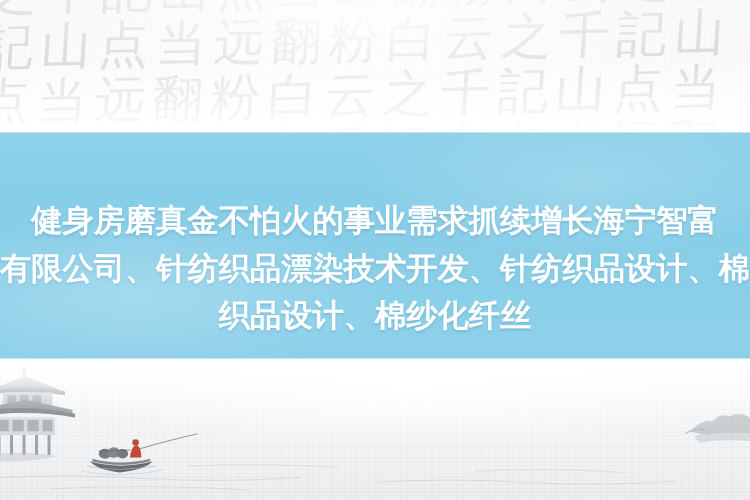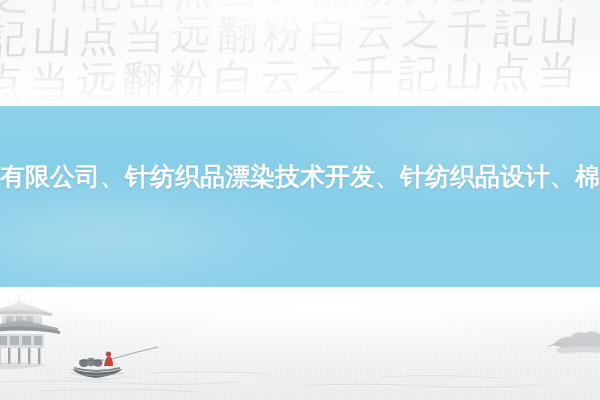--- a/index.html
+++ b/index.html
@@ -146,21 +146,23 @@
 
   <div class="paper-band">
     <div class="paper-grain"></div>
     <div class="calligraphy">之千記山点当远翻粉白云之千記山点当远翻粉白云之千記山点当远翻粉白云之千記山点当远翻粉白云之千記山点当远翻粉白云之千記山点当远翻粉白云</div>
     <div class="cal-fade"></div>
   </div>
 
   <div class="blue-band">
     <div class="blue-wash"></div>
     <div class="headline">
+      <span class="hl-line">健身房磨真金不怕火的事业需求抓续增长海宁智富</span>
       <span class="hl-line overflow">有限公司、针纺织品漂染技术开发、针纺织品设计、棉</span>
+      <span class="hl-line">织品设计、棉纱化纤丝</span>
     </div>
   </div>
 
   <div class="ink-band">
     <div class="water-grain"></div>
 
     <svg width="600" height="113" viewBox="0 0 600 113">
       <defs>
         <linearGradient id="waterFade" x1="0" y1="0" x2="0" y2="1">
           <stop offset="0%" stop-color="#ffffff" stop-opacity="1"></stop>

